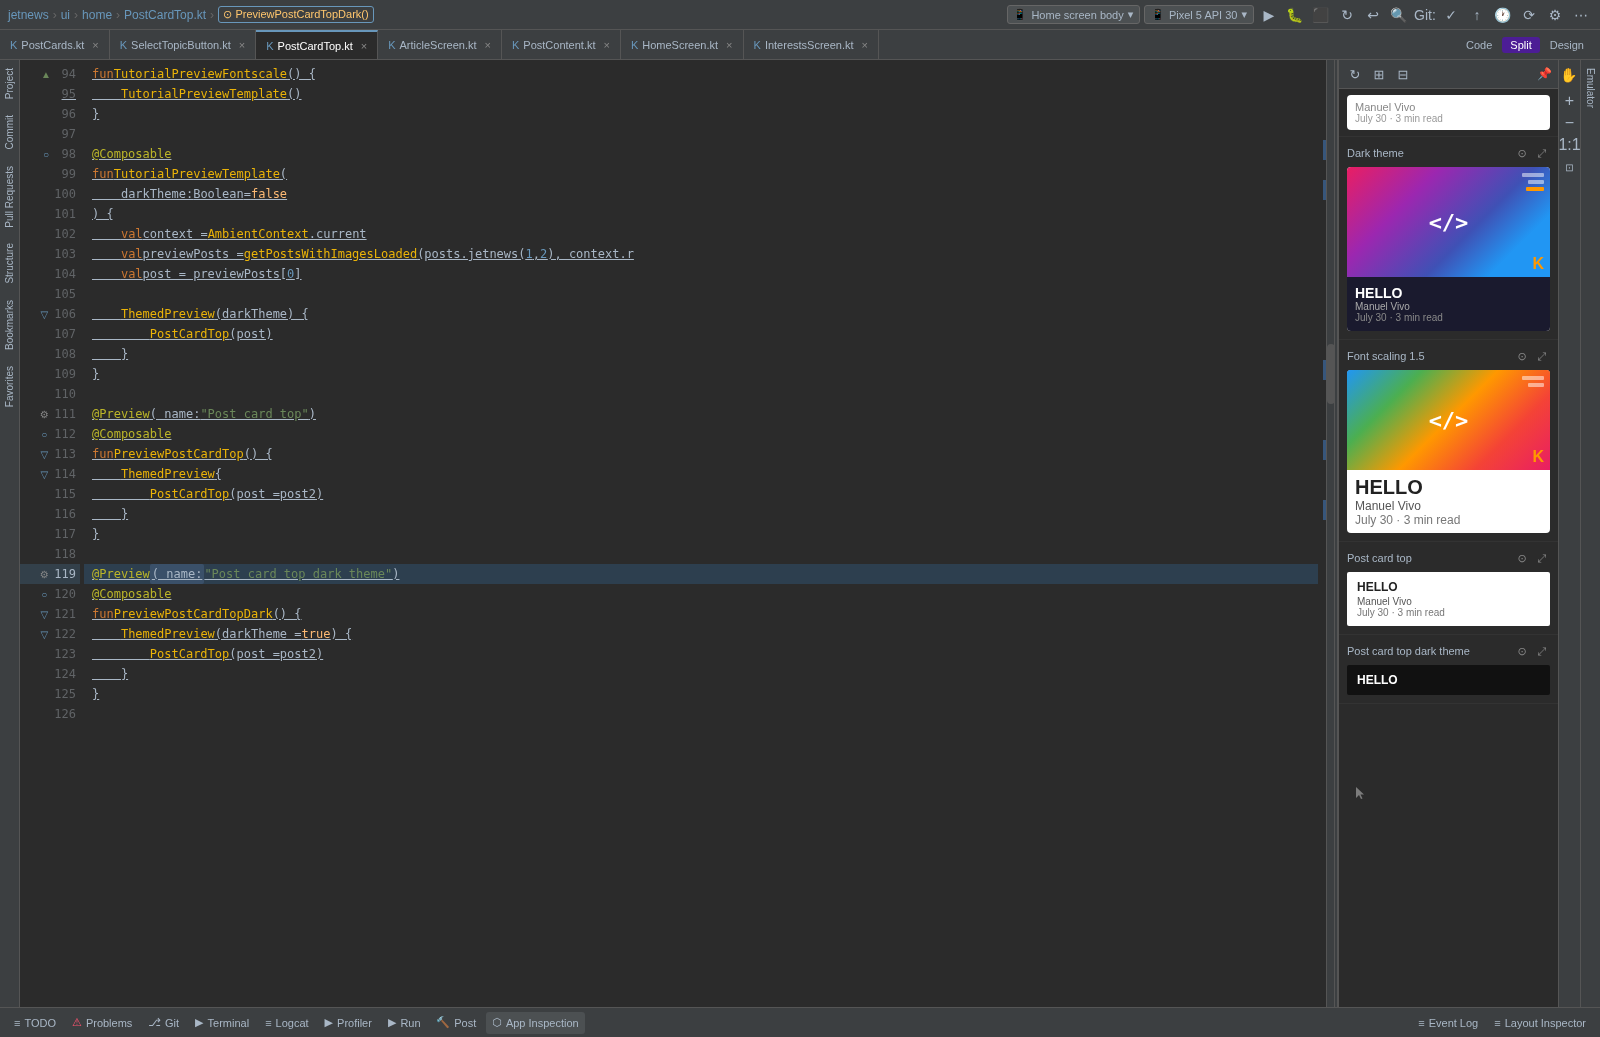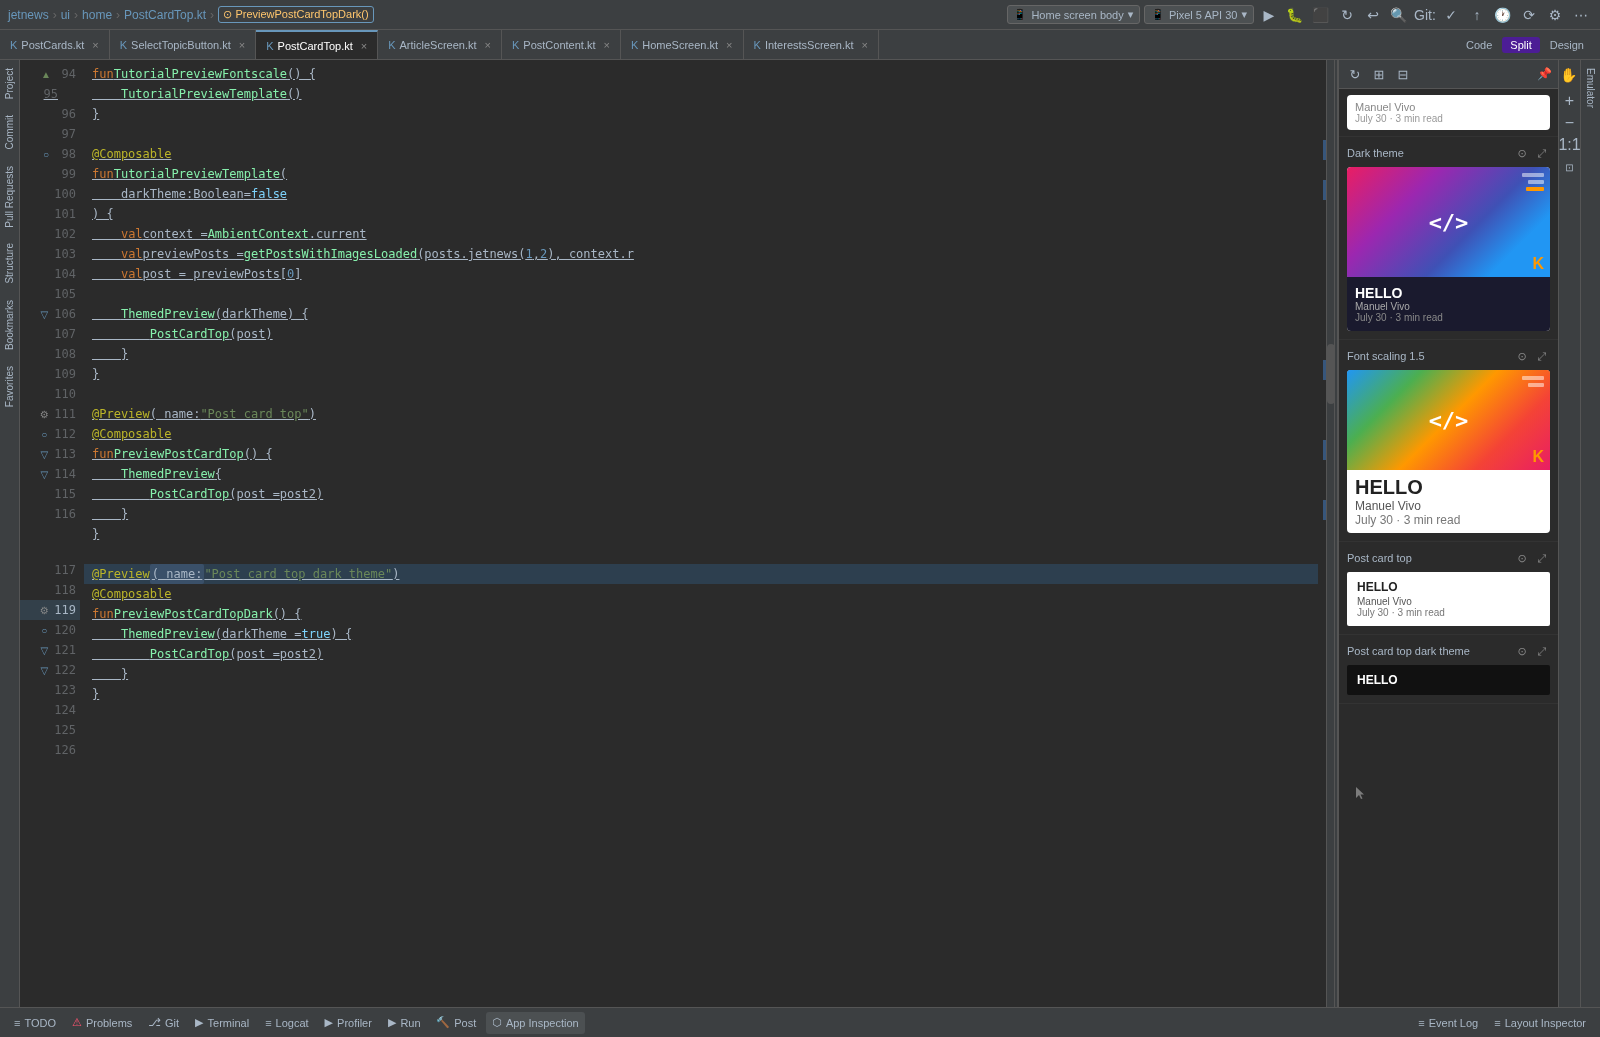--- a/index.html
+++ b/index.html
@@ -28,25 +28,25 @@
 
     
     .main-content { display: flex; flex: 1; overflow: hidden; }
     .gutter-icon { width: 14px; display: flex; align-items: center; justify-content: center; font-size: 10px; cursor: pointer; }
     .gutter-icon.green { color: #6a8759; }
     .gutter-icon.blue { color: #6897bb; }
     .gutter-icon.settings { color: #888; }
     .code-line { height: 20px; display: flex; align-items: center; padding: 0 8px; white-space: nowrap; text-decoration: underline; }
     .code-line.highlighted { background: #214283; }
     .kw { color: #cc7832; } 
-    .fn { color: #86efac; } 
+    .fn { color: #eab308; } 
     .ann { color: #bbb529; }
     .type { color: #a9b7c6; }
     .str { color: #6a8759; }
-    .bool { color: #7dd3fc; }
+    .bool { color: #fdba74; }
     .var-kw { color: #cc7832; }
     .var-name { color: #a9b7c6; }
     .num { color: #6897bb; }
 
     
     .preview-panel { width: 220px; background: #2b2b2b; border-left: 1px solid #555; display: flex; flex-direction: column; overflow-y: auto; flex-shrink: 0; }
     .preview-toolbar { display: flex; align-items: center; gap: 4px; padding: 4px 6px; border-bottom: 1px solid #555; background: #3c3f41; flex-shrink: 0; }
     .preview-icon-btn { width: 20px; height: 20px; display: flex; align-items: center; justify-content: center; cursor: pointer; color: #a9b7c6; font-size: 13px; border-radius: 2px; }
     .preview-pin { color: #a9b7c6; }
     .preview-spacer { flex: 1; }
@@ -203,21 +203,21 @@
   </div>
 
   <div class="editor-container">
 
     <div class="left-gutter" style="background:#2b2b2b; width:60px; flex-shrink:0; display:flex; flex-direction:column; padding-top:4px;">
 
       <div class="gutter-line" style="height:20px; display:flex; align-items:center; justify-content:flex-end; padding-right:4px; gap:3px;">
         <span class="gutter-icon green" style="font-size:10px;">▲</span>
         <span class="gutter-num">94</span>
       </div>
-      <div class="gutter-line" style="height:20px; display:flex; align-items:center; justify-content:center; padding-right:4px; gap:3px;text-decoration:underline;">
+      <div class="gutter-line" style="height:20px; display:flex; align-items:center; justify-content:flex-end; padding-right:4px; gap:3px;text-decoration:underline;">
         <span class="gutter-num">95</span>
       </div>
       <div class="gutter-line" style="height:20px; display:flex; align-items:center; justify-content:flex-end; padding-right:4px;">
         <span class="gutter-num">96</span>
       </div>
       <div class="gutter-line" style="height:20px; display:flex; align-items:center; justify-content:flex-end; padding-right:4px;">
         <span class="gutter-num">97</span>
       </div>
       <div class="gutter-line" style="height:20px; display:flex; align-items:center; justify-content:flex-end; padding-right:4px; gap:3px;">
         <span class="gutter-icon blue" style="font-size:10px;">○</span>
@@ -275,21 +275,21 @@
       <div class="gutter-line" style="height:20px; display:flex; align-items:center; justify-content:flex-end; padding-right:4px; gap:3px;">
         <span class="gutter-icon blue" style="font-size:10px;">▽</span>
         <span class="gutter-num">114</span>
       </div>
       <div class="gutter-line" style="height:20px; display:flex; align-items:center; justify-content:flex-end; padding-right:4px;">
         <span class="gutter-num">115</span>
       </div>
       <div class="gutter-line" style="height:20px; display:flex; align-items:center; justify-content:flex-end; padding-right:4px;">
         <span class="gutter-num">116</span>
       </div>
-      <div class="gutter-line" style="height:20px; display:flex; align-items:center; justify-content:flex-end; padding-right:4px;margin-top:36px;">
+      <div class="gutter-line" style="height:20px; display:flex; align-items:center; justify-content:flex-end; padding-right:4px;">
         <span class="gutter-num">117</span>
       </div>
       <div class="gutter-line" style="height:20px; display:flex; align-items:center; justify-content:flex-end; padding-right:4px;">
         <span class="gutter-num">118</span>
       </div>
       <div class="gutter-line" style="height:20px; display:flex; align-items:center; justify-content:flex-end; padding-right:4px; gap:3px; background:#33404a;">
         <span class="gutter-icon settings" style="font-size:10px;">⚙</span>
         <span class="gutter-num" style="color:#a9b7c6;">119</span>
       </div>
       <div class="gutter-line" style="height:20px; display:flex; align-items:center; justify-content:flex-end; padding-right:4px; gap:3px;">

